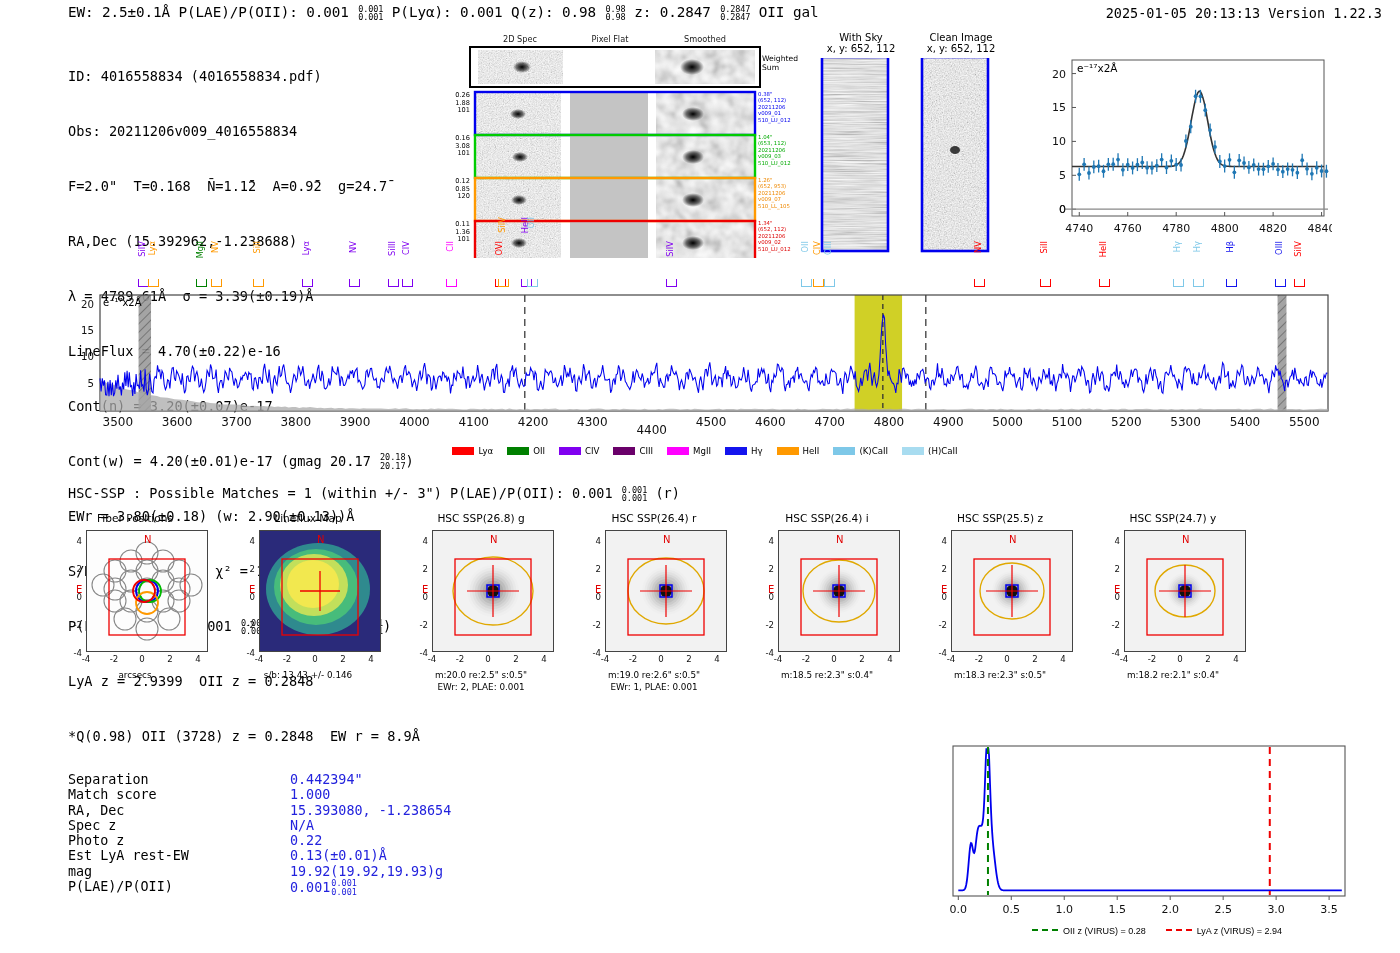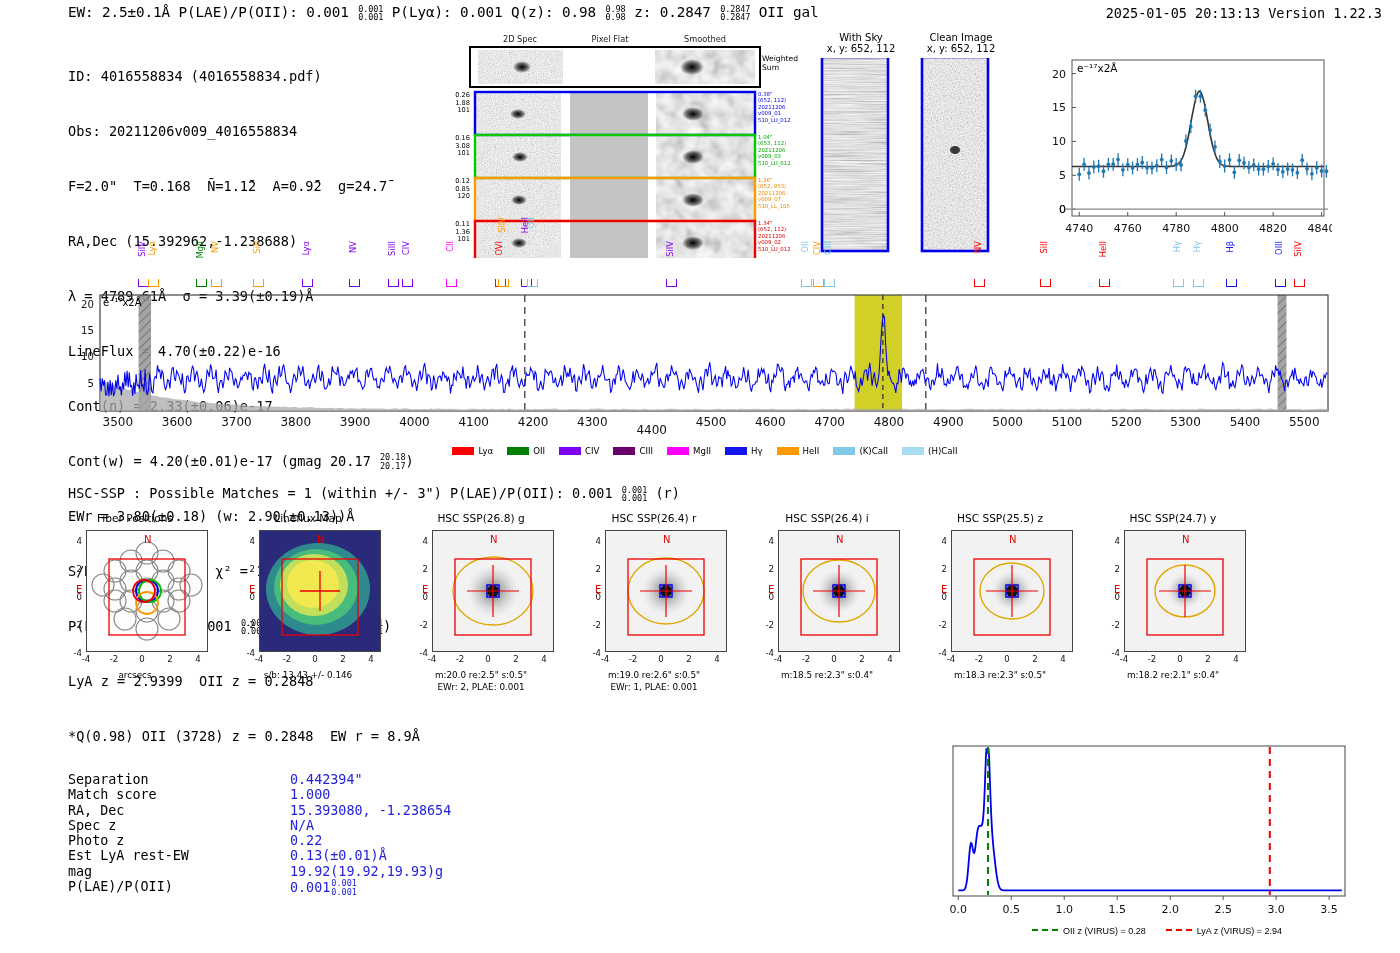--- a/index.html
+++ b/index.html
@@ -83,21 +83,21 @@
 
 <div class="abs mono" id="datetime">2025-01-05 20:13:13  Version 1.22.3</div>
 
 <div class="abs mono" id="idblock">
   <div>ID: 4016558834 (4016558834.pdf)</div>
   <div>Obs: 20211206v009_4016558834</div>
   <div>F=2.0"  T=0.168  N̄=1.1̄2  A=0.9̄2  g=24.7̄</div>
   <div>RA,Dec (15.392962,-1.238688)</div>
   <div>λ = 4789.61Å  σ = 3.39(±0.19)Å</div>
   <div>LineFlux = 4.70(±0.22)e-16</div>
-  <div>Cont(n) = 2.33(±0.06)e-17</div>
+  <div>Cont(n) = 3.20(±0.07)e-17</div>
   <div><span>Cont(w) = 4.20(±0.01)e-17 (gmag 20.17 </span><span class="stack"><span>20.18</span><span>20.17</span></span><span>)</span></div>
   <div>EWr = 3.80(±0.18) (w: 2.90(±0.13))Å</div>
   <div>S/N = 19.0(±0.5)  χ² = 1.0(±0.2)</div>
   <div><span>P(LAE)/P(OII): 0.001 </span><span class="stack"><span>0.001</span><span>0.001</span></span><span> (w: 0.001 </span><span class="stack"><span>0.001</span><span>0.001</span></span><span>)</span></div>
   <div>LyA z = 2.9399  OII z = 0.2848</div>
   <div>*Q(0.98) OII (3728) z = 0.2848  EW r = 8.9Å</div>
 </div>
 
 <div class="abs" id="specpanel">
   <svg width="320" height="222" style="position:absolute;left:0;top:0;">

